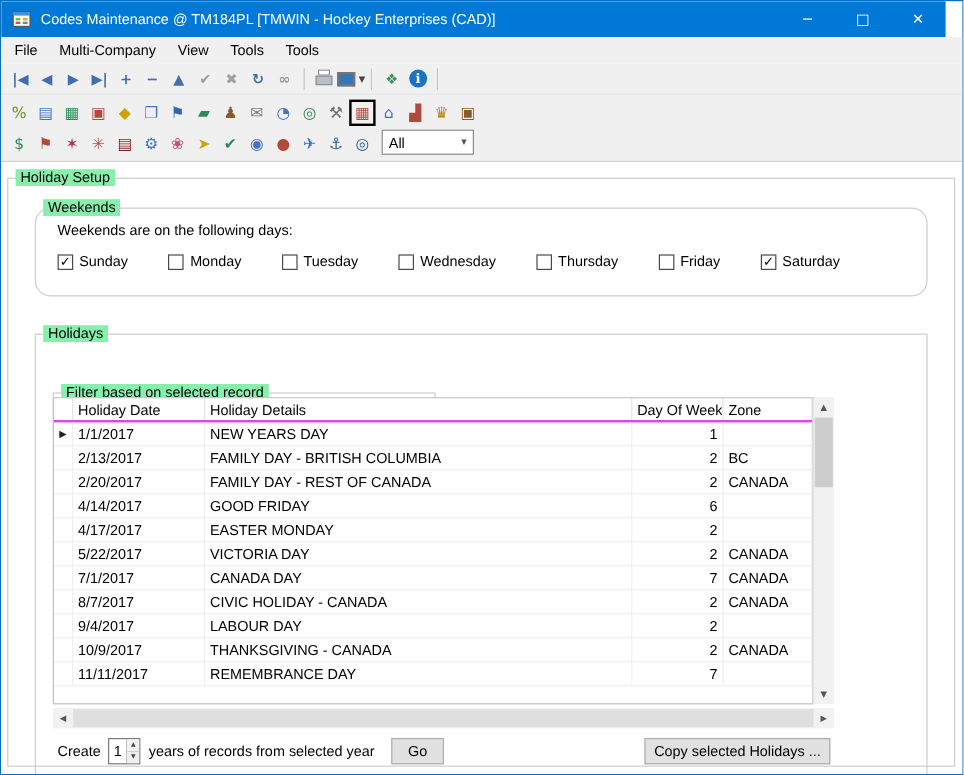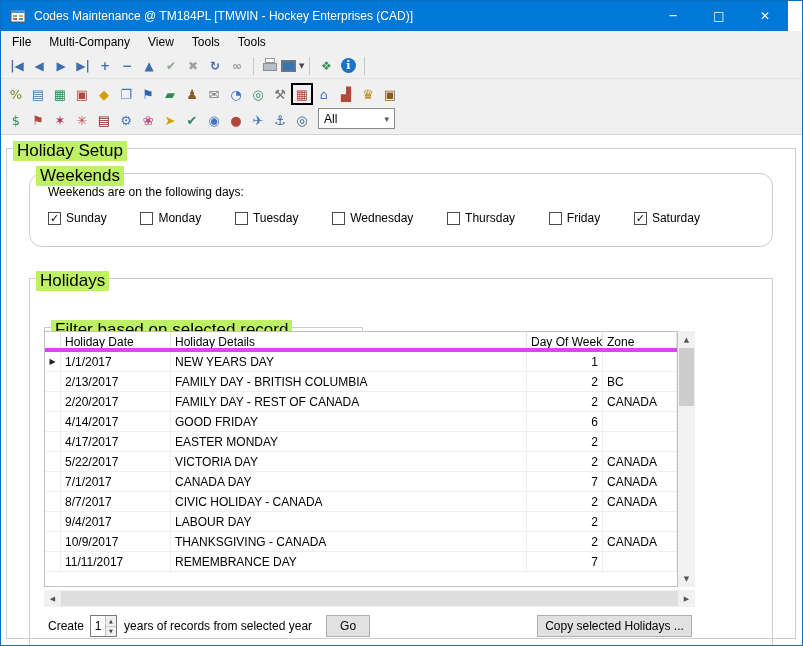--- a/index.html
+++ b/index.html
@@ -35,40 +35,40 @@
   .icon-row { display:flex; align-items:center; height:26px; }
   .icon-cell { width:20px; height:20px; margin-right:2px; display:flex; align-items:center; justify-content:center; }
   .icon-cell .icon { font-family:"DejaVu Sans",sans-serif; font-size:13px; line-height:1; }
   .icon-cell.hl { outline:2px solid #000; outline-offset:-1px; }
   .combo { position:absolute; left:317px; top:29px; width:77px; height:21px; background:#fff; border:1px solid #8a8a8a; display:flex; align-items:center; padding:0 5px; }
   .combo-arrow { margin-left:auto; color:#555; font-size:9px; font-family:"DejaVu Sans",sans-serif; }
 
   
   .content { position:absolute; left:0; top:134px; width:801px; height:510px; background:#fff; }
   .groupbox { position:absolute; border:1px solid #cdcdcd; }
-  .gb-label { position:absolute; top:-8px; left:6px; background:#bef264; padding:0 4px; font-size:17px; white-space:nowrap; }
+  .gb-label { position:absolute; top:-8px; left:6px; background:#86efac; padding:0 4px; font-size:12px; white-space:nowrap; }
 
   .holiday-setup-box { left:5px; top:13px; width:790px; height:491px; }
   .weekends-box { left:22px; top:24px; width:744px; height:74px;border-radius:13px; }
   .instruction { position:absolute; left:18px; top:11px; }
   .day-row { position:absolute; left:18px; right:72px; top:37px; display:flex; justify-content:space-between; }
 
   .cb { display:flex; align-items:center; }
   .cbbox { width:13px; height:13px; border:1px solid #4a4a4a; background:#fff; display:flex; align-items:center; justify-content:center; font-size:11px; line-height:1; font-family:"DejaVu Sans",sans-serif; }
   .cblabel { margin-left:5px; white-space:nowrap; }
 
   .holidays-box { left:22px; top:129px; width:744px; height:447px; }
   .filter-box { left:14px; top:12px; width:319px; height:33px;margin-top:36px; }
   .filter-row { position:absolute; left:8px; top:12px; display:flex; }
   .filter-row .cb:nth-child(1){ width:84px;font-style:italic; }
   .filter-row .cb:nth-child(2){ width:80px; }
   .filter-row .cb:nth-child(3){ width:82px;padding-left:24px; }
 
   .grid { position:absolute; left:14px; top:52px; width:634px; height:256px; border:1px solid #c0c0c0; background:#fff; overflow:hidden; }
-  .grid-header { display:flex; height:20px; background:#fff; border-bottom:4px solid #d946ef; }
+  .grid-header { display:flex; height:20px; background:#fff; border-bottom:2px solid #d946ef; }
   .gh { padding:3px 4px; border-right:1px solid #e3e3e3; white-space:nowrap; overflow:hidden; font-size:12px; }
   .grow { display:flex; height:20px; }
   .gc { padding:3px 4px; border-right:1px solid #efefef; border-bottom:1px solid #efefef; white-space:nowrap; overflow:hidden; font-size:12px; }
   .c-sel { flex:0 0 16px; width:16px; padding:0 !important; display:flex; align-items:center; justify-content:center; font-size:8px; color:#222; font-family:"DejaVu Sans",sans-serif; }
   .c-date { flex:0 0 110px; }
   .c-details { flex:0 0 356px; }
   .c-dow { flex:0 0 76px; text-align:right; }
   .gh.c-dow { text-align:left; }
   .c-zone { flex:1 1 auto; }
 

